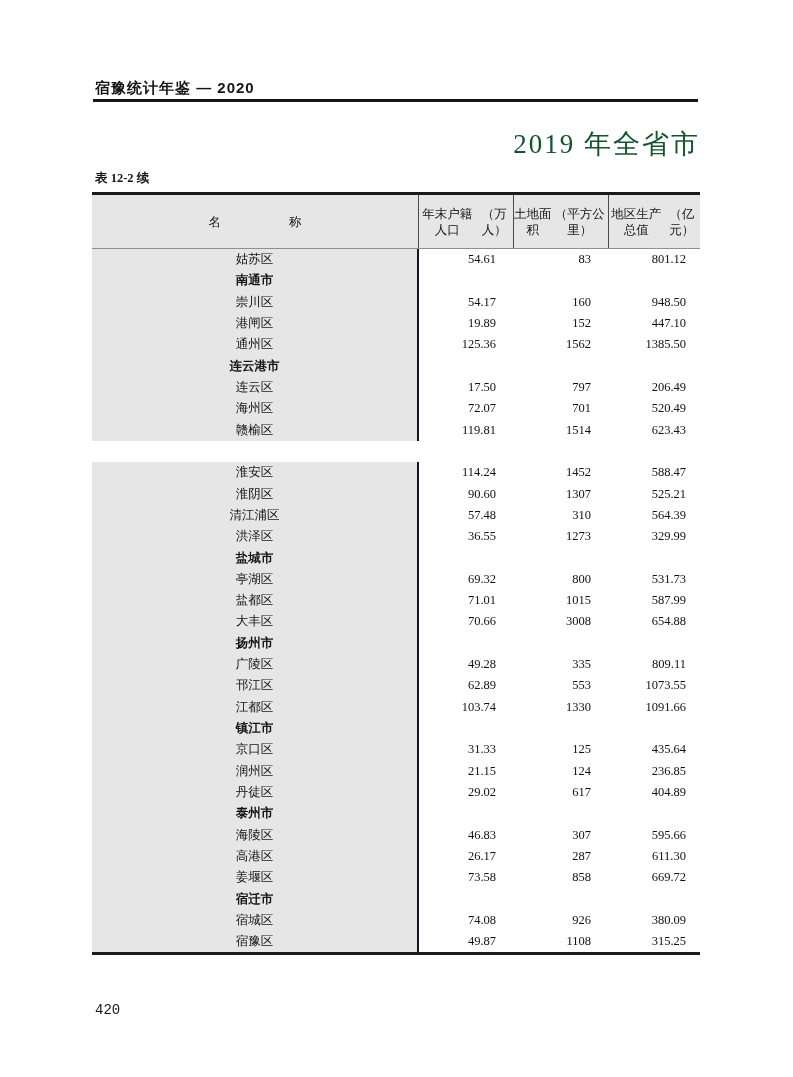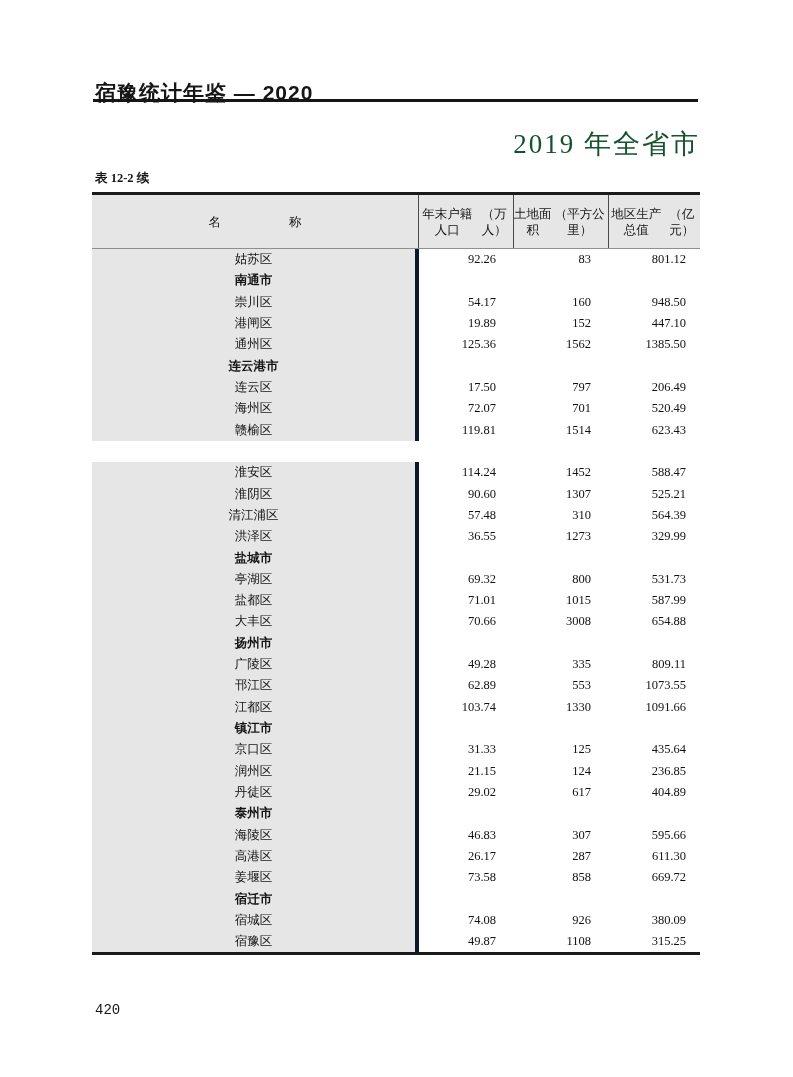--- a/index.html
+++ b/index.html
@@ -5,21 +5,21 @@
   html,body{margin:0;padding:0;}
   body{
     width:793px;height:1077px;position:relative;background:#ffffff;
     font-family:"Liberation Serif","DejaVu Serif",serif;color:#111;
     overflow:hidden;
   }
   
   .book-title{
     position:absolute;left:95px;top:79px;
     font-family:"Liberation Sans","DejaVu Sans",sans-serif;
-    font-weight:bold;font-size:21px;letter-spacing:1px;color:#161616;
+    font-weight:bold;font-size:15px;letter-spacing:1px;color:#161616;
   }
   .head-rule{
     position:absolute;left:93px;top:99px;width:605px;height:3px;background:#161616;
   }
   
   .section-title{
     position:absolute;top:126px;right:93px;
     font-size:27px;letter-spacing:2px;color:#14532d;
   }
   
@@ -44,21 +44,21 @@
   }
   .th:last-child{border-right:none;}
   .th-name{width:327px;flex-direction:row;gap:68px;}
   .th-pop{width:95px;}
   .th-area{width:95px;justify-content:flex-end;}
   .th-gdp{width:91px;}
   .tbody{display:block;}
   .trow{display:flex;height:21.32px;align-items:center;}
   .c{box-sizing:border-box;height:100%;display:flex;align-items:center;}
   .c.name{
-    width:327px;background:#e6e6e6;border-right:4px solid #0f172a;
+    width:327px;background:#e6e6e6;border-right:2px solid #0f172a;
     justify-content:center;color:#141414;
   }
   .trow.city .c.name{font-weight:bold;}
   .c.pop {width:95px;justify-content:flex-end;padding-right:18px;}
   .c.area{width:95px;justify-content:flex-end;padding-right:18px;}
   .c.gdp {width:91px;justify-content:flex-end;padding-right:14px;}
   
   .page-number{
     position:absolute;left:95px;top:1002px;
     font-family:Liberation Mono, monospace;
@@ -90,21 +90,21 @@
       <span>（平方公里）</span>
     </div>
     <div class="th th-gdp">
       <span>地区生产总值</span>
       <span>（亿元）</span>
     </div>
   </div>
   <div class="tbody">
       <div class="trow">
         <div class="c name">姑苏区</div>
-        <div class="c pop">92.26</div>
+        <div class="c pop">54.61</div>
         <div class="c area">83</div>
         <div class="c gdp">801.12</div>
       </div>
       <div class="trow city">
         <div class="c name">南通市</div>
         <div class="c pop"></div>
         <div class="c area"></div>
         <div class="c gdp"></div>
       </div>
       <div class="trow">

